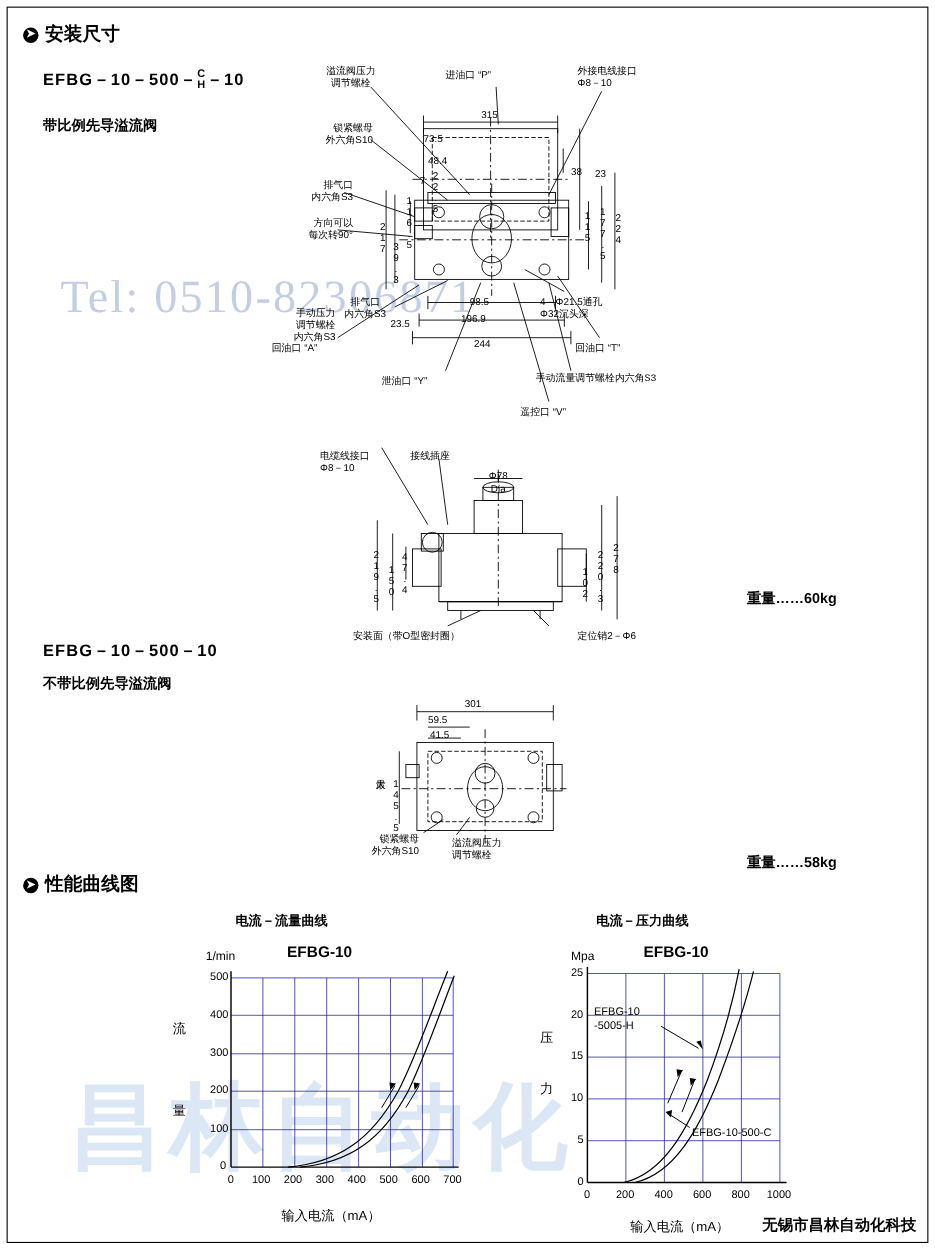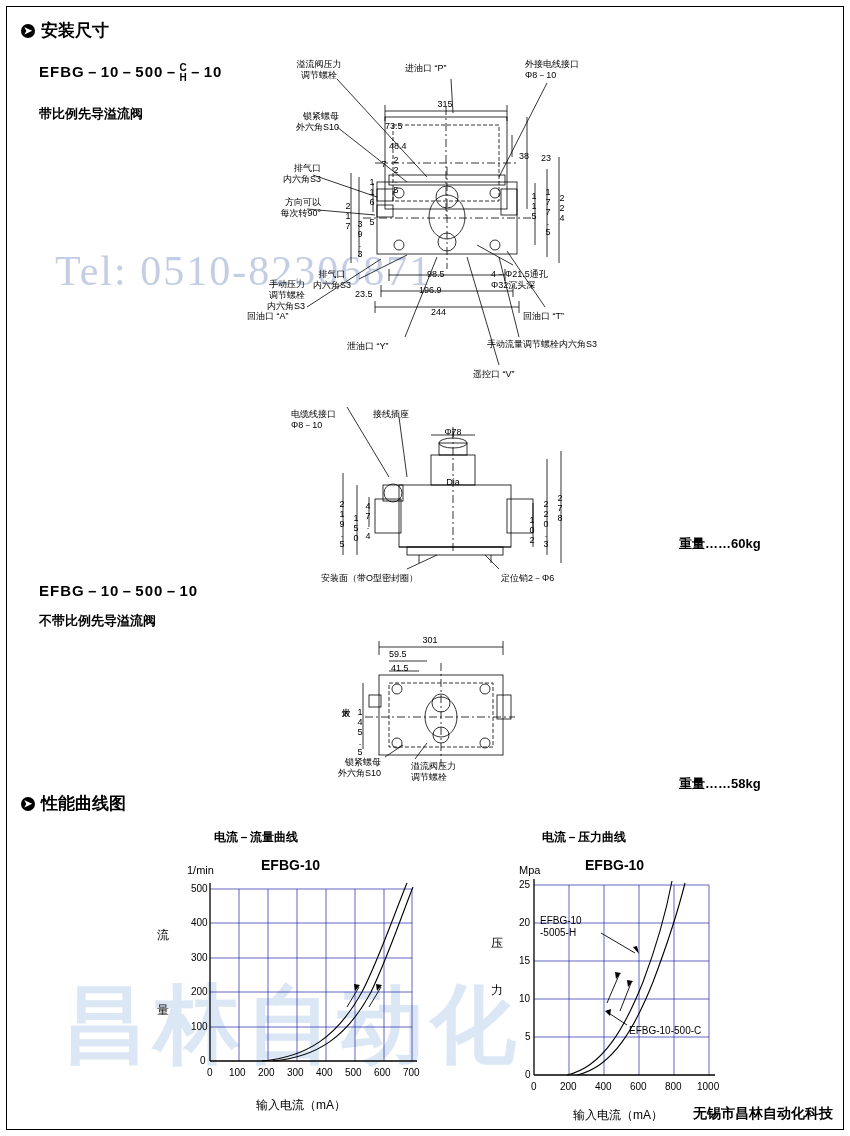--- a/index.html
+++ b/index.html
@@ -175,21 +175,21 @@
     <div class="lbl" style="left:398px;top:56px;">进油口 “P”</div>
     <div class="lbl" style="left:518px;top:52px;">外接电线接口<br>Φ8－10</div>
     <div class="lbl r" style="left:262px;top:104px;width:70px;">锁紧螺母<br>外六角S10</div>
     <div class="lbl r" style="left:244px;top:156px;width:70px;">排气口<br>内六角S3</div>
     <div class="lbl r" style="left:240px;top:190px;width:74px;">方向可以<br>每次转90°</div>
     <div class="lbl c" style="left:296px;top:262px;width:58px;">排气口<br>内六角S3</div>
     <div class="lbl r" style="left:228px;top:272px;width:70px;">手动压力<br>调节螺栓<br>内六角S3</div>
     <div class="lbl" style="left:240px;top:304px;">回油口 “A”</div>
     <div class="lbl" style="left:340px;top:334px;">泄油口 “Y”</div>
     <div class="lbl" style="left:466px;top:362px;">遥控口 “V”</div>
-    <div class="lbl" style="left:480px;top:332px;">手动流量调节螺栓内六角S3</div>
+    <div class="lbl" style="left:480px;top:332px;font-family:Liberation Mono, monospace;">手动流量调节螺栓内六角S3</div>
     <div class="lbl" style="left:516px;top:304px;">回油口 “T”</div>
     <div class="lbl" style="left:484px;top:262px;">4－Φ21.5通孔<br>Φ32沉头深</div>
 
     <div class="lbl c" style="left:414px;top:92px;width:48px;">315</div>
     <div class="lbl" style="left:378px;top:114px;">73.5</div>
     <div class="lbl" style="left:382px;top:134px;">48.4</div>
     <div class="lbl" style="left:512px;top:144px;">38</div>
     <div class="lbl" style="left:534px;top:146px;">23</div>
     <div class="vtext" style="left:384px;top:148px;">22.5</div>
     <div class="vtext" style="left:372px;top:152px;">7</div>
@@ -239,23 +239,23 @@
       <line x1="392" y1="410" x2="400" y2="470"></line>
       <line x1="446" y1="430" x2="446" y2="420"></line>
       <line x1="400" y1="562" x2="430" y2="548"></line>
       <line x1="492" y1="562" x2="478" y2="548"></line>
     </g>
   </svg>
   <div class="dwg">
     <div class="lbl" style="left:284px;top:382px;margin-top:20px;">电缆线接口<br>Φ8－10</div>
     <div class="lbl" style="left:366px;top:402px;">接线插座</div>
     <div class="lbl c" style="left:424px;top:420px;width:44px;">Φ78</div>
-    <div class="lbl c" style="left:424px;top:432px;width:44px;margin-top:38px;">Dia</div>
+    <div class="lbl c" style="left:424px;top:432px;width:44px;">Dia</div>
     <div class="lbl" style="left:314px;top:566px;">安装面（带O型密封圈）</div>
-    <div class="lbl" style="left:494px;top:566px;">定位销2－Φ6</div>
+    <div class="lbl" style="left:518px;top:566px;">定位销2－Φ6</div>
     <div class="vtext" style="left:330px;top:492px;">219.5</div>
     <div class="vtext" style="left:344px;top:506px;">150</div>
     <div class="vtext" style="left:356px;top:494px;">47.4</div>
     <div class="vtext" style="left:548px;top:486px;">278</div>
     <div class="vtext" style="left:534px;top:492px;">220.3</div>
     <div class="vtext" style="left:520px;top:508px;">102</div>
   </div>
 
   <svg width="838" height="1124">
     <g stroke="#000" fill="none" stroke-width="0.8">

